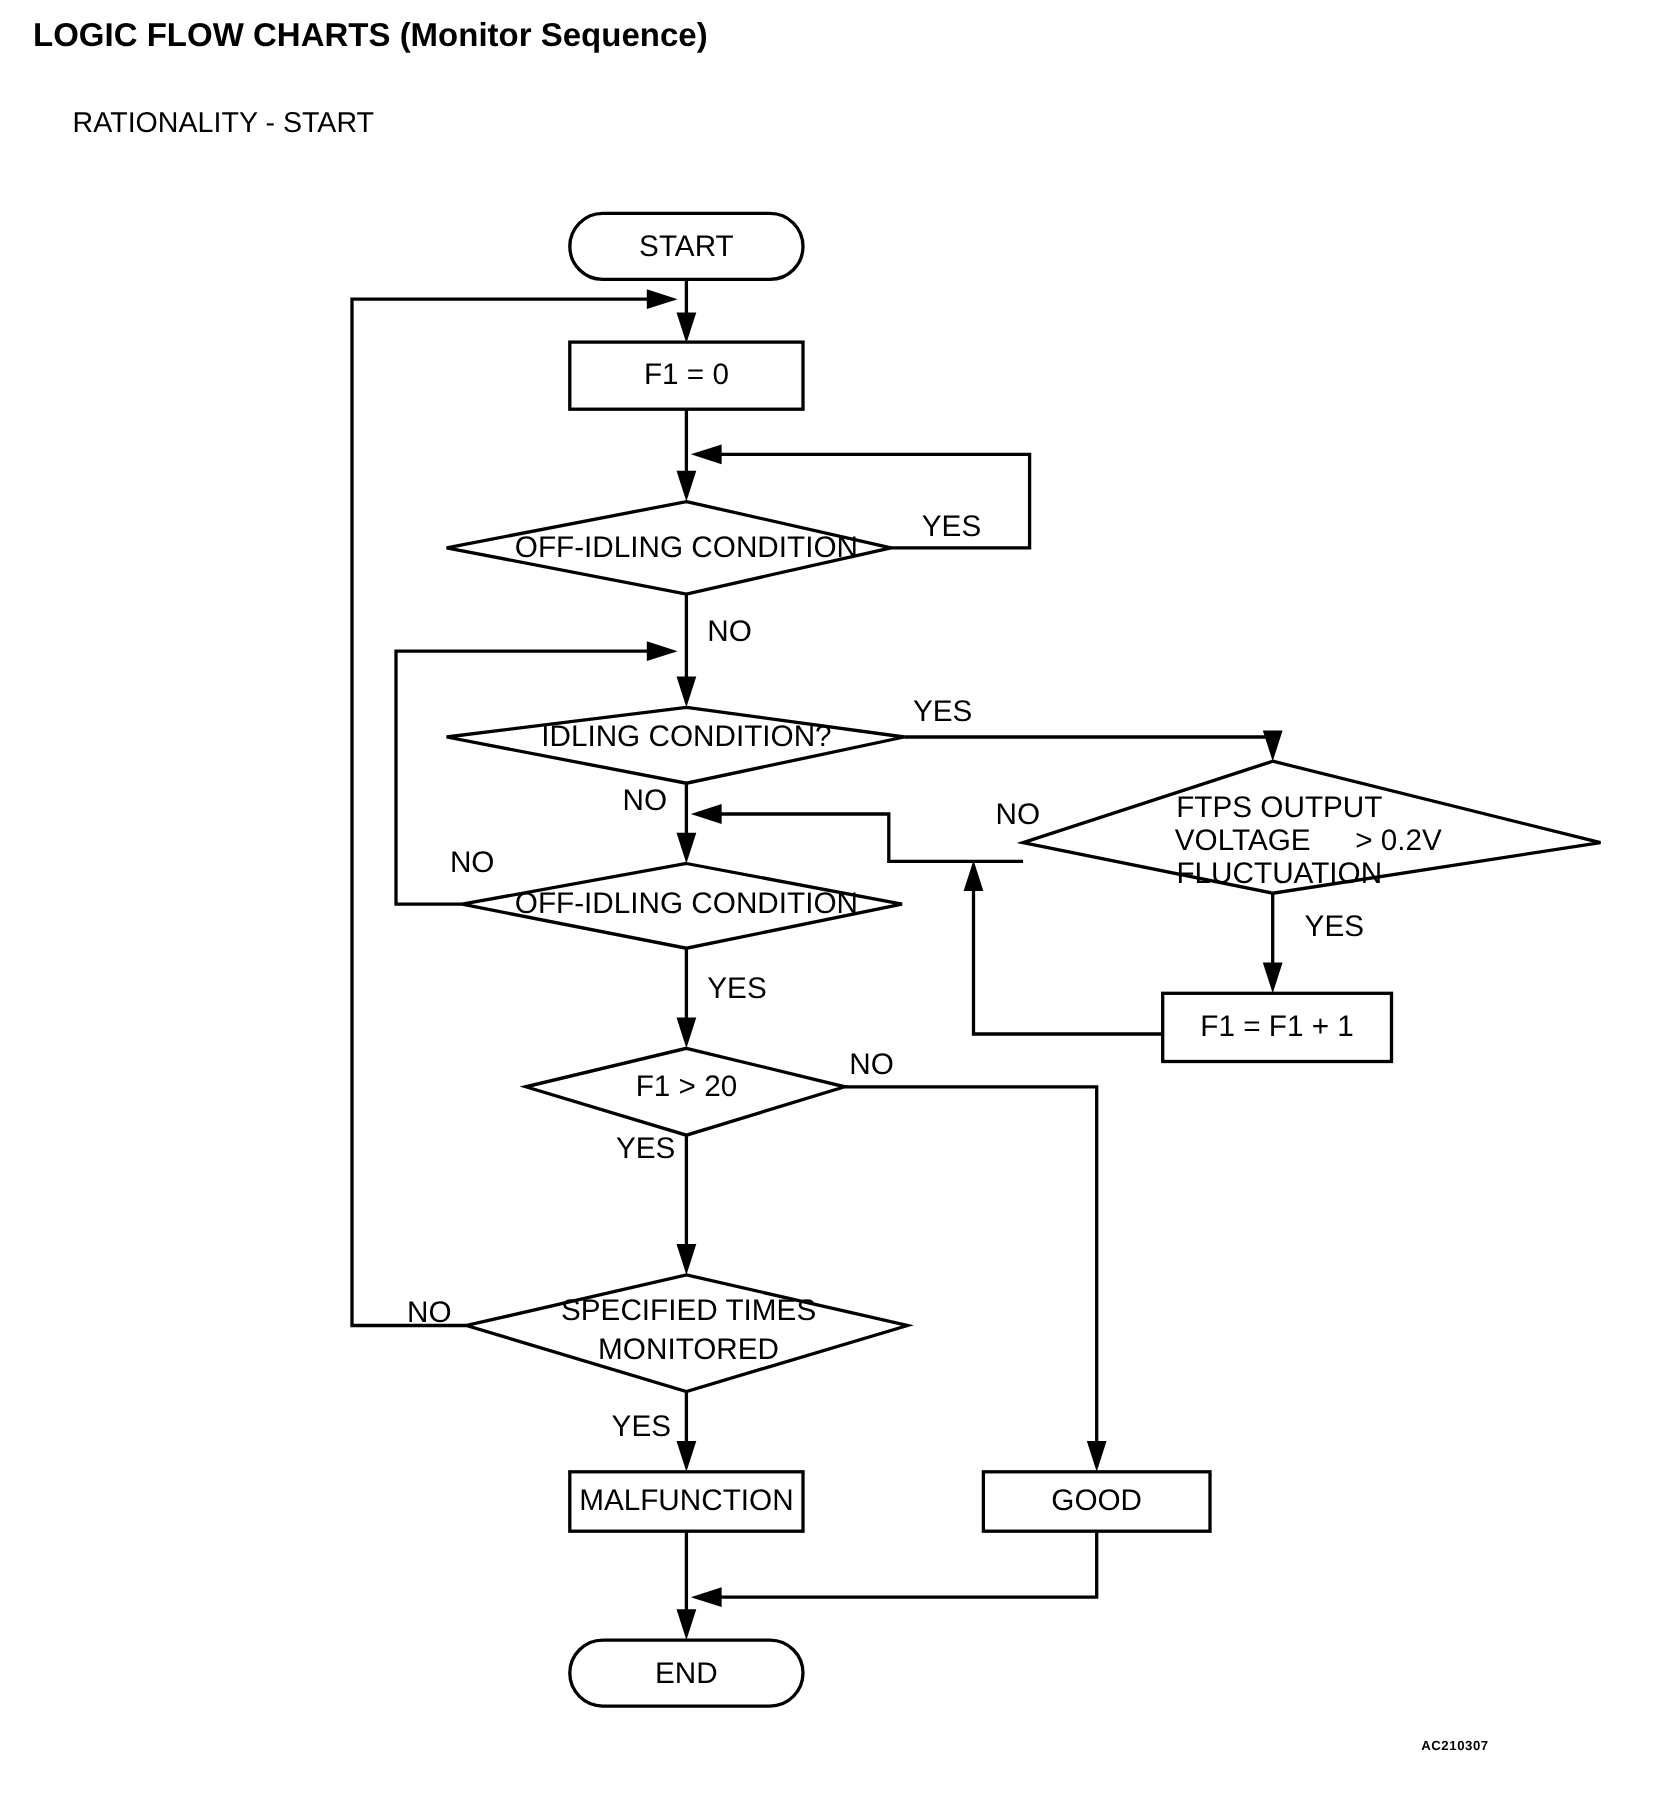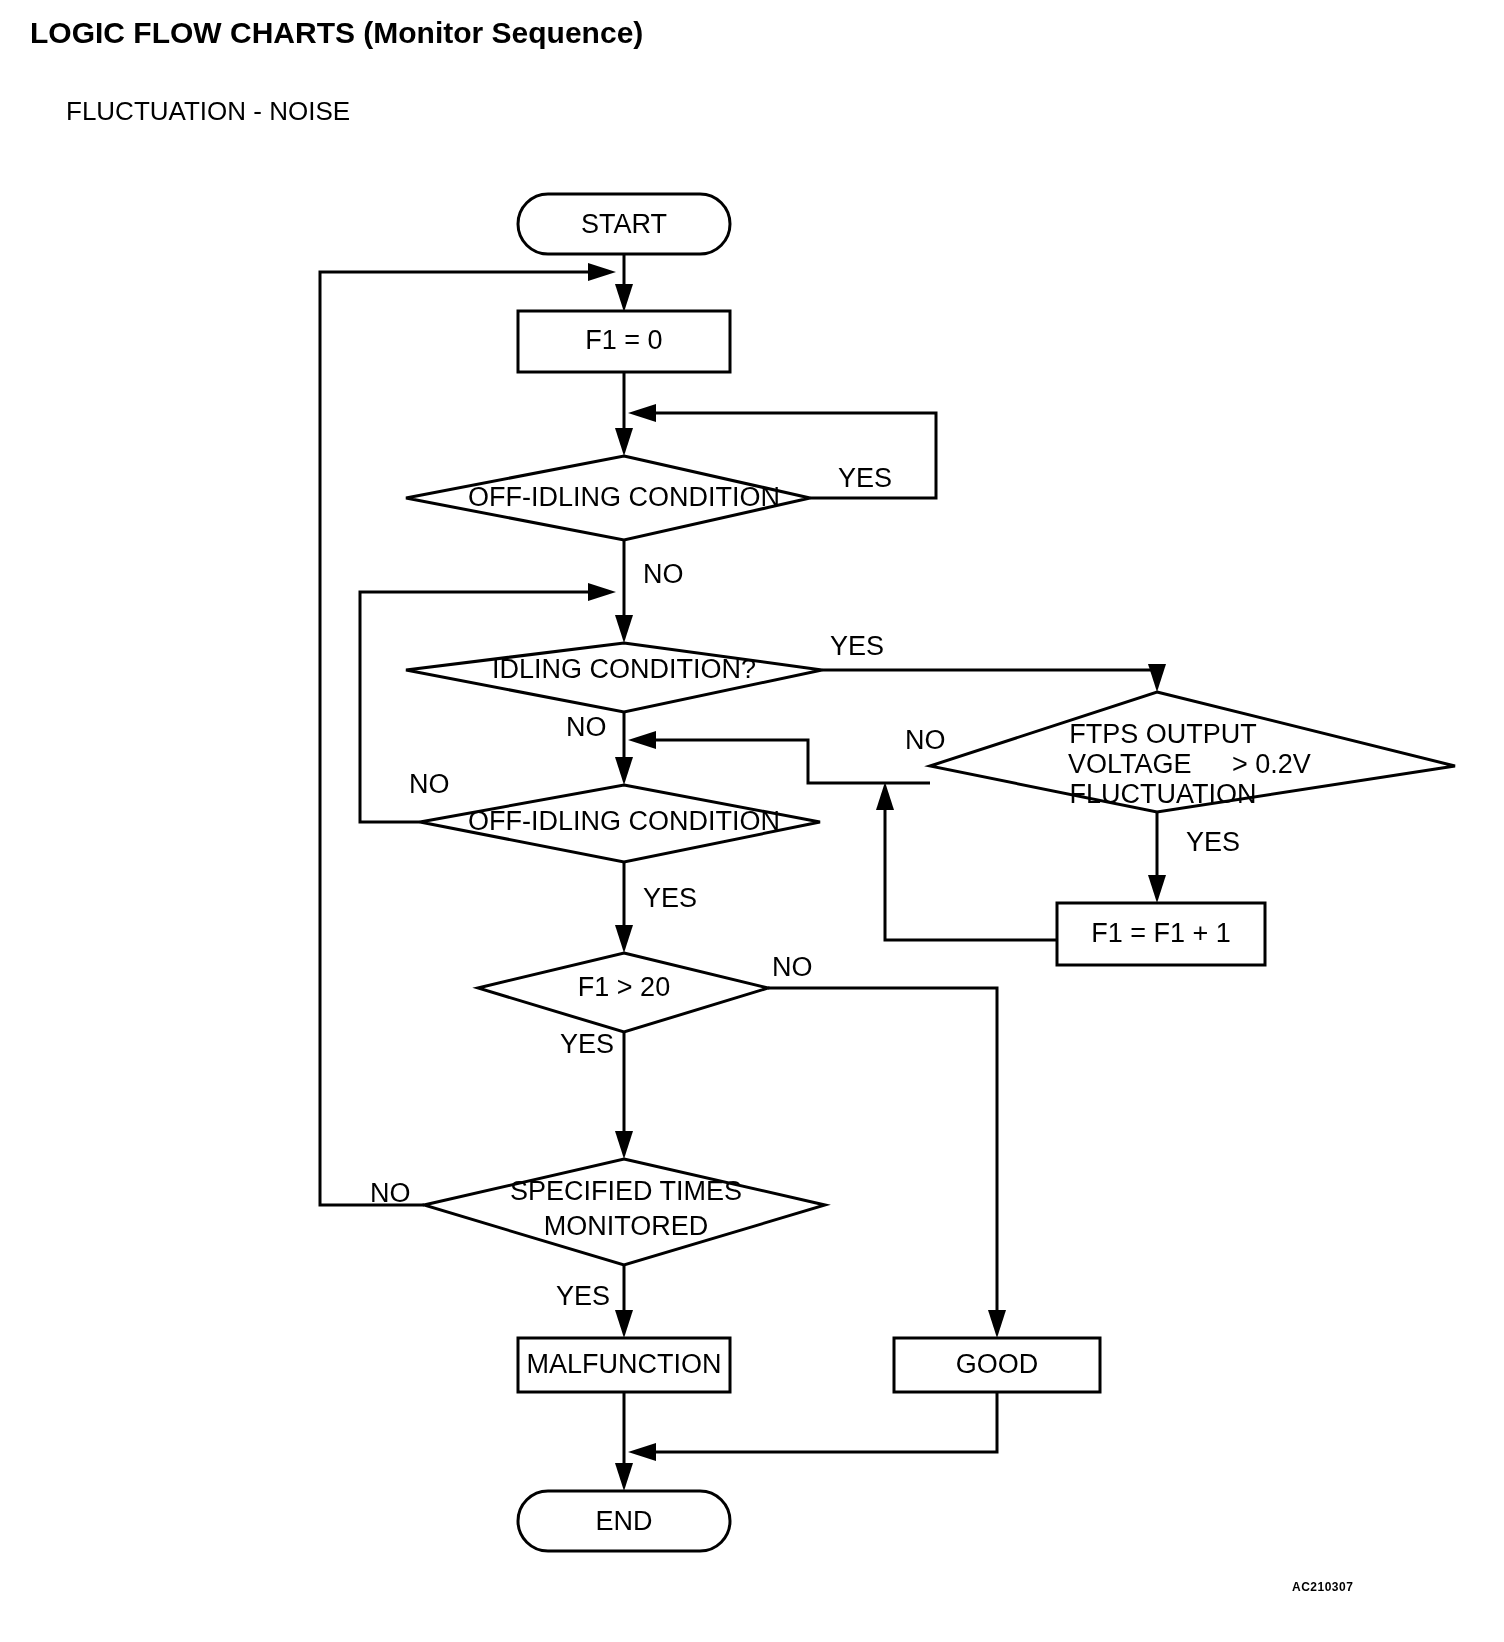--- a/index.html
+++ b/index.html
@@ -82,21 +82,21 @@
     fill: #000000;
     dominant-baseline: middle;
   }
 </style>
 </head>
 <body>
 
 <div id="page">
 
   <div class="title">LOGIC FLOW CHARTS (Monitor Sequence)</div>
-  <div class="subtitle">FLUCTUATION - NOISE</div>
+  <div class="subtitle">RATIONALITY - START</div>
 
   <svg id="flow" viewBox="0 0 1504 1642">
 
     <path class="conn" d="M 624 254 L 624 300"></path>
     <polygon class="head" points="624,312 615,284 633,284"></polygon>
 
     <path class="conn" d="M 424 1205 L 320 1205 L 320 272 L 592 272"></path>
     <polygon class="head" points="616,272 588,263 588,281"></polygon>
 
     <path class="conn" d="M 624 372 L 624 443"></path>

